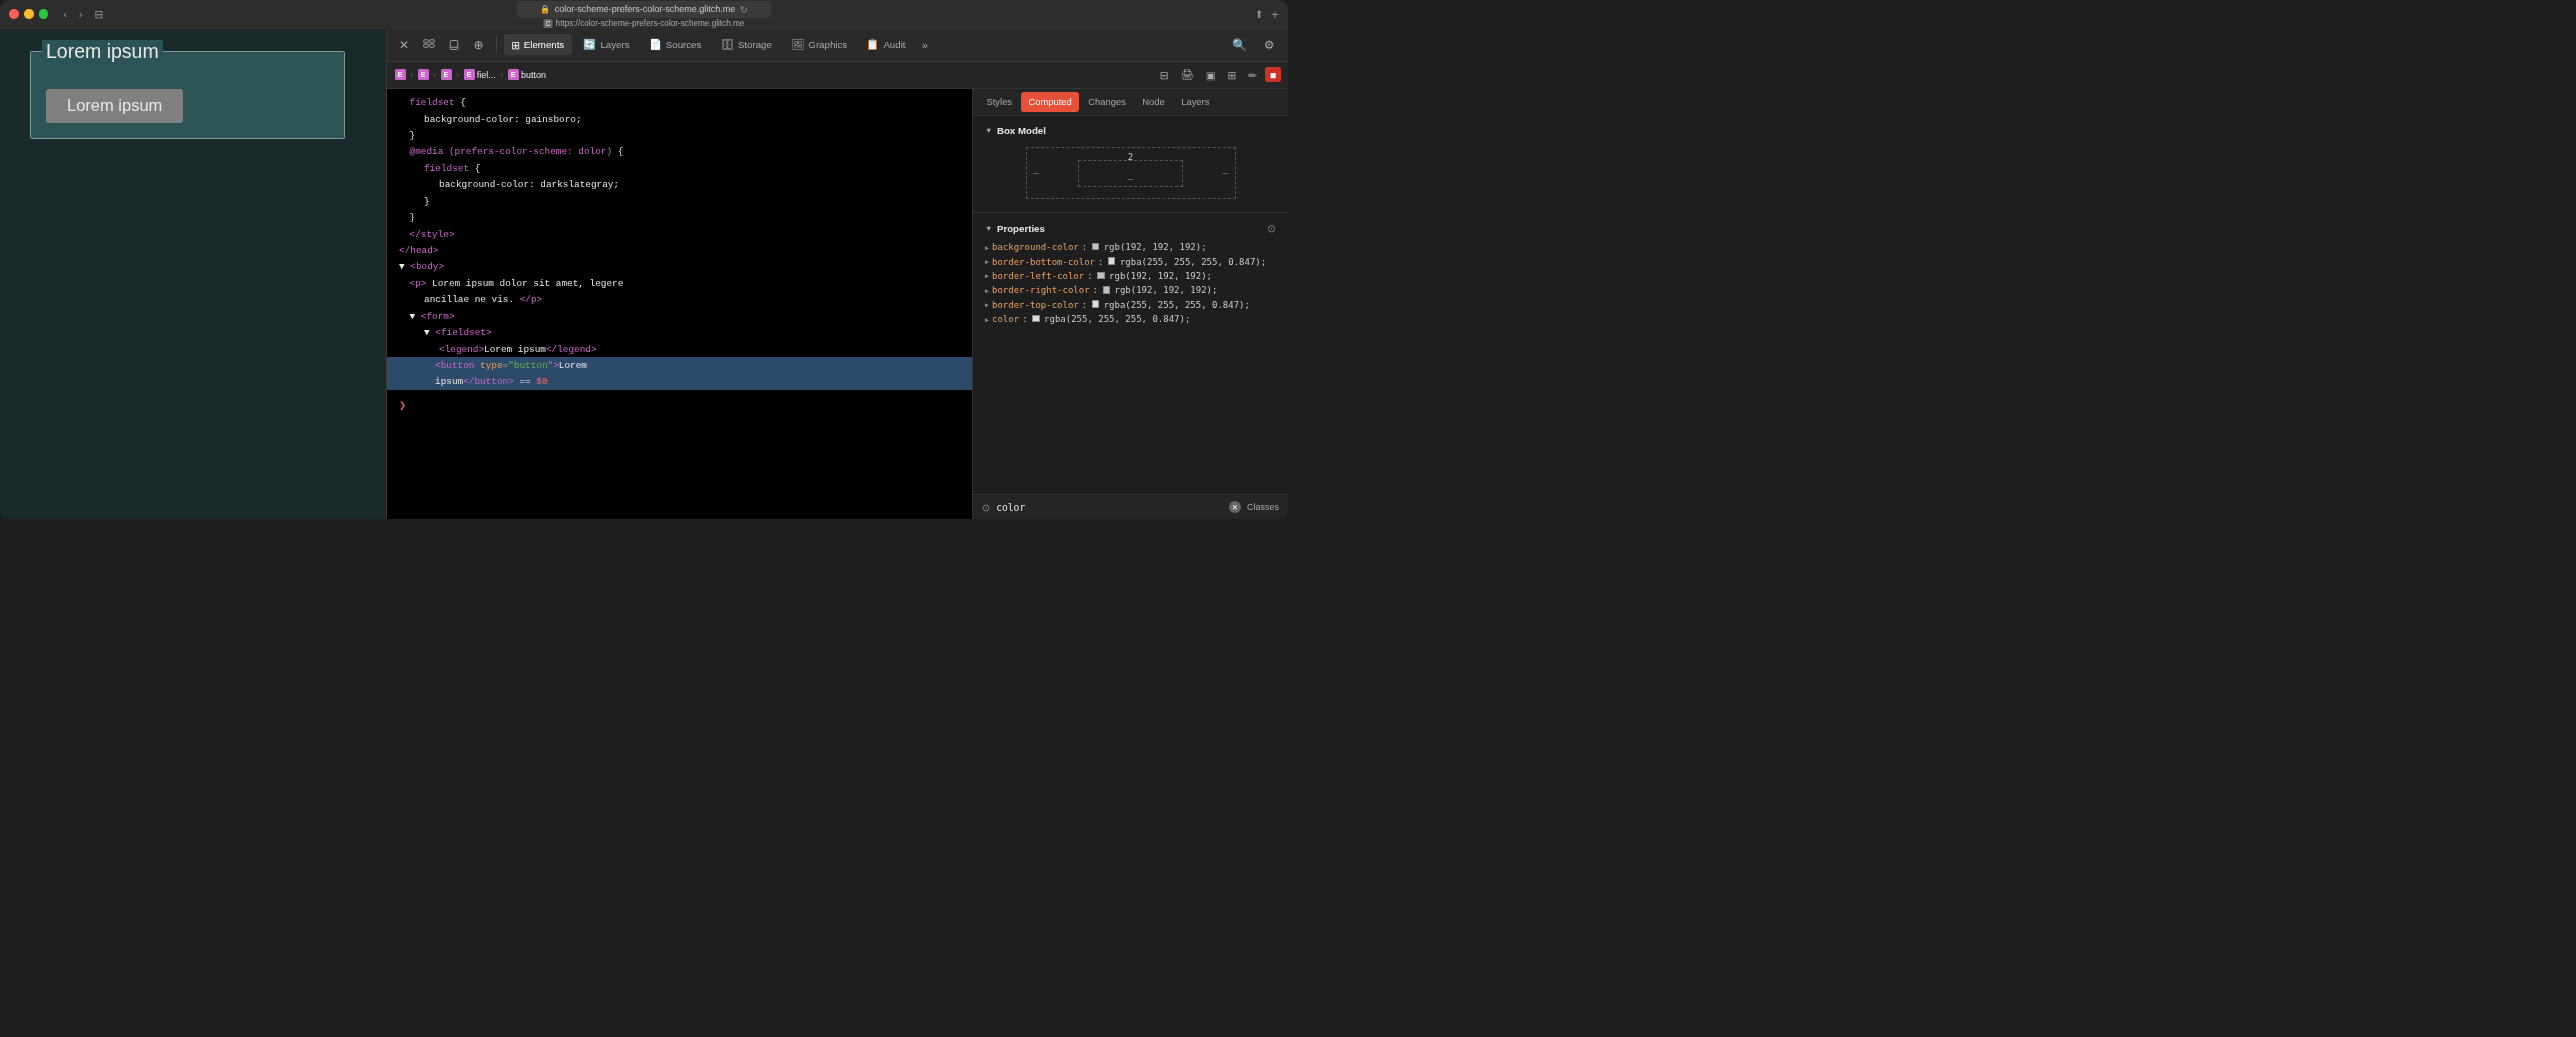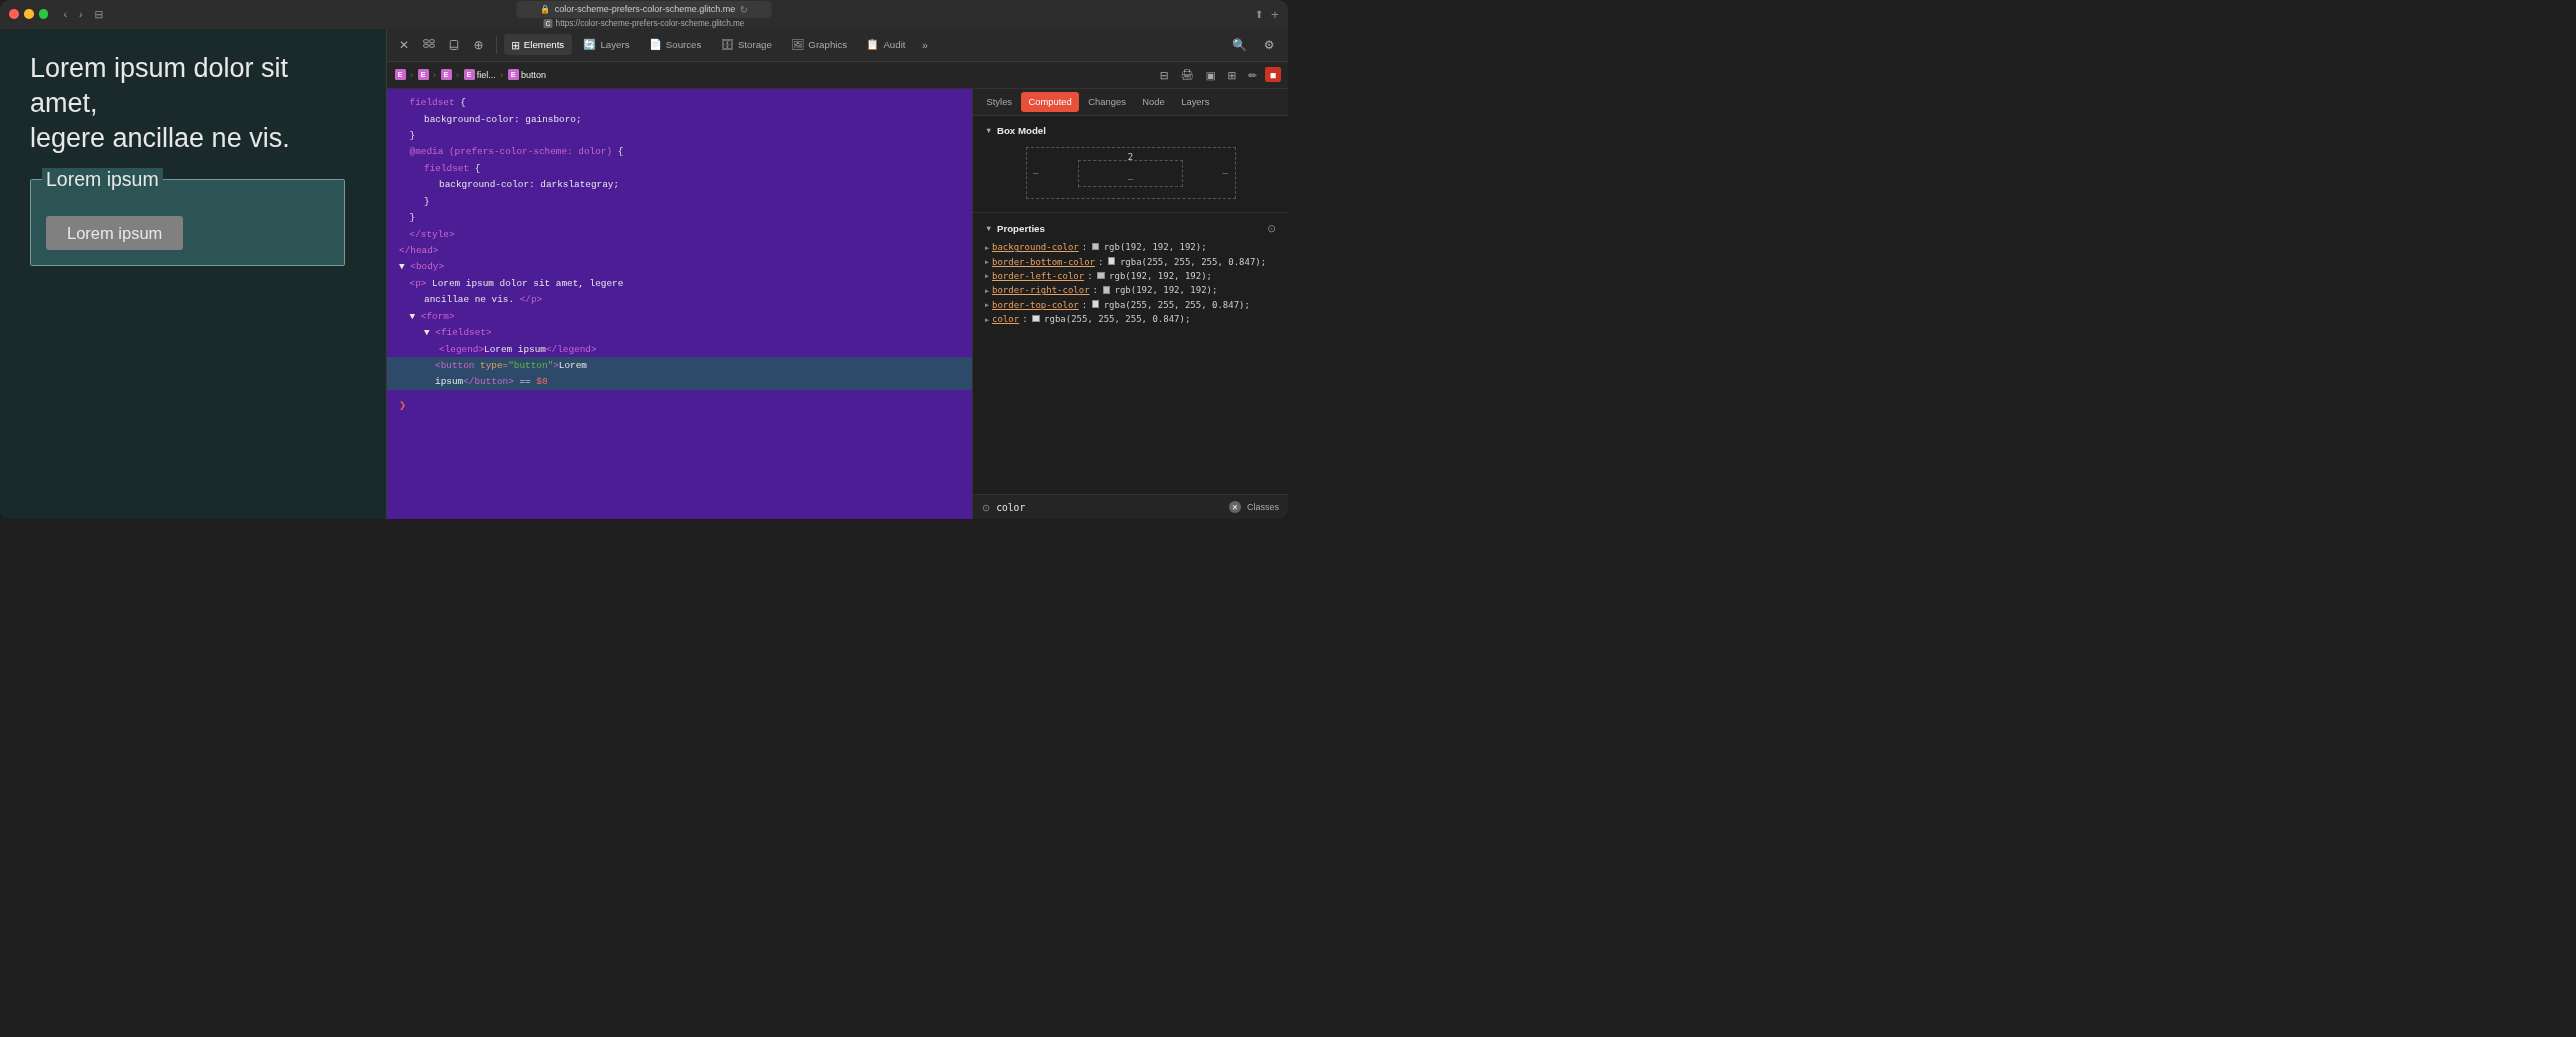--- a/index.html
+++ b/index.html
@@ -285,21 +285,21 @@
     
     .devtools-content {
       flex: 1;
       display: flex;
       overflow: hidden;
     }
 
     
     .code-panel {
       flex: 1;
-      background: #4c1d95;
+      background: #000000;
       overflow-y: auto;
       padding: 6px 0;
       border-right: 0.7px solid #333;
       font-family: 'Menlo', 'Monaco', 'Courier New', monospace;
       font-size: 9.4px;
       line-height: 1.6;
     }
     .code-line {
       padding: 0.7px 12px;
       white-space: pre;
@@ -421,21 +421,20 @@
       font-family: 'Menlo', 'Monaco', monospace;
     }
     .prop-expand {
       color: #888;
       font-size: 6.7px;
       margin-top: 1.5px;
       cursor: pointer;
     }
     .prop-name {
       color: #e8a060;
-      text-decoration: underline;
       cursor: pointer;
       text-align: center;
     }
     .prop-colon { color: #ccc; }
     .prop-color-swatch {
       width: 7.5px;
       height: 7.5px;
       border: 0.7px solid #888;
       display: inline-block;
       vertical-align: middle;
@@ -527,23 +526,20 @@
   </div>
   <div class="titlebar-right">
     <button style="font-size:10.5px;background:none;border:none;color:#888;cursor:pointer;">⬆</button>
     <button style="font-size:13.5px;background:none;border:none;color:#888;cursor:pointer;">+</button>
   </div>
 </div>
 
 <div class="main-layout">
 
   <div class="page-preview">
-    <div class="page-text-large">
-      Lorem ipsum dolor sit amet,<br>legere ancillae ne vis.
-    </div>
     <div class="fieldset-preview">
       <span class="legend-preview">Lorem ipsum</span>
       <br>
       <button class="button-preview">Lorem ipsum</button>
     </div>
   </div>
 
   <div class="devtools">
 
     <div class="devtools-toolbar">

